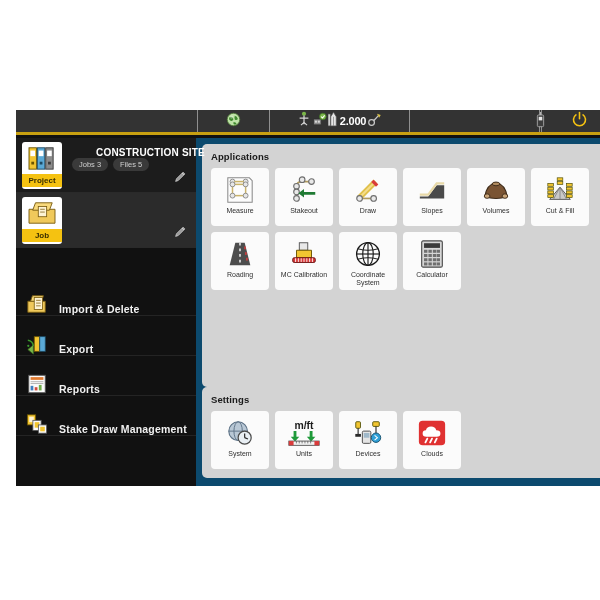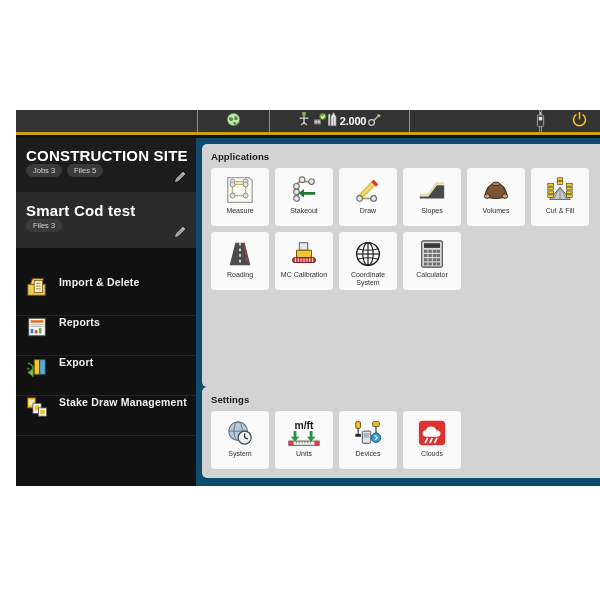--- a/index.html
+++ b/index.html
@@ -99,24 +99,25 @@
     line-height: 13px;
     height: 13px;
   }
   .card-main {
     flex: 1;
     padding: 9px 0 0 10px;
     min-width: 0;
   }
   .card-title {
     color: #ffffff;
-    font-size: 15px;
+    font-size: 10px;
     font-weight: bold;
     letter-spacing: .2px;
     white-space: nowrap;
+    margin-left: 24px;
   }
   .card-badges {
     display: flex;
     gap: 5px;
   }
   .badge {
     background: #3a3a3a;
     color: #d2d2d2;
     font-size: 7.5px;
     border-radius: 8px;
@@ -126,21 +127,21 @@
   .pencil {
     position: absolute;
     right: 9px; bottom: 8px;
     width: 14px; height: 14px;
   }
 
   .menu { margin-top: 28px; }
   .menu-item {
     height: 40px;
     display: flex;
-    align-items: flex-start;
+    align-items: flex-end;
     gap: 11px;
     padding-left: 10px;
     border-bottom: 1px solid #242424;
   }
   .menu-item .mlabel {
     color: #f0f0f0;
     font-size: 10.5px;
     font-weight: bold;
     letter-spacing: .2px;
   }
@@ -274,41 +275,63 @@
         </svg>
       </span>
     </div>
   </div>
 
   <div id="body">
 
     <div id="sidebar">
 
       <div class="card">
+        <div class="card-tile">
+          <div class="glyph">
+            <svg width="32" height="26" viewBox="0 0 34 28">
+              <rect x="3" y="3" width="8" height="23" fill="#f2c531" stroke="#6a5400" stroke-width="1"></rect>
+              <rect x="12" y="3" width="8" height="23" fill="#5aa9d6" stroke="#1d4a63" stroke-width="1"></rect>
+              <rect x="21" y="3" width="8" height="23" fill="#8b8b8b" stroke="#3a3a3a" stroke-width="1"></rect>
+              <rect x="4.5" y="6" width="5" height="6" fill="#ffffff"></rect>
+              <rect x="13.5" y="6" width="5" height="6" fill="#ffffff"></rect>
+              <rect x="22.5" y="6" width="5" height="6" fill="#ffffff"></rect>
+              <rect x="5.5" y="18" width="3" height="3" fill="#6a5400"></rect>
+              <rect x="14.5" y="18" width="3" height="3" fill="#1d4a63"></rect>
+              <rect x="23.5" y="18" width="3" height="3" fill="#3a3a3a"></rect>
+            </svg>
+          </div>
+          <div class="tag">Project</div>
+        </div>
         <div class="card-main">
           <div class="card-title">CONSTRUCTION SITE</div>
           <div class="card-badges">
             <span class="badge">Jobs 3</span>
             <span class="badge">Files 5</span>
           </div>
         </div>
         <span class="pencil">
           <svg width="14" height="14" viewBox="0 0 16 16">
             <path d="M3 13 L4 10 L11.5 2.5 L13.5 4.5 L6 12 Z" fill="#9a9a9a" stroke="#cfcfcf" stroke-width=".9"></path>
             <line x1="10.5" y1="3.5" x2="12.5" y2="5.5" stroke="#e8e8e8" stroke-width=".9"></line>
           </svg>
         </span>
       </div>
 
       <div class="card sel">
-        <div class="card-main">
-          <div class="card-title">Smart Cod test</div>
-          <div class="card-badges">
-            <span class="badge">Files 3</span>
-          </div>
+        <div class="card-tile">
+          <div class="glyph">
+            <svg width="30" height="26" viewBox="0 0 32 28">
+              <path d="M2 10 L2 25 L30 25 L30 10 Z" fill="#f0c95b" stroke="#7a5c10" stroke-width="1"></path>
+              <path d="M9 3 L27 3 L24 11 L6 11 Z" fill="#f8d97c" stroke="#7a5c10" stroke-width="1"></path>
+              <rect x="12" y="7" width="9" height="11" fill="#fdf3d4" stroke="#7a5c10" stroke-width=".9"></rect>
+              <line x1="14" y1="10" x2="19" y2="10" stroke="#7a5c10" stroke-width=".8"></line>
+              <line x1="14" y1="13" x2="19" y2="13" stroke="#7a5c10" stroke-width=".8"></line>
+            </svg>
+          </div>
+          <div class="tag">Job</div>
         </div>
         <span class="pencil">
           <svg width="14" height="14" viewBox="0 0 16 16">
             <path d="M3 13 L4 10 L11.5 2.5 L13.5 4.5 L6 12 Z" fill="#9a9a9a" stroke="#cfcfcf" stroke-width=".9"></path>
             <line x1="10.5" y1="3.5" x2="12.5" y2="5.5" stroke="#e8e8e8" stroke-width=".9"></line>
           </svg>
         </span>
       </div>
 
       <div class="menu">
@@ -318,48 +341,48 @@
             <svg width="22" height="22" viewBox="0 0 24 24">
               <path d="M2 9 L2 21 L21 21 L21 9 Z" fill="#f0c95b" stroke="#7a5c10" stroke-width="1"></path>
               <path d="M7 3 L19 3 L17 9 L5 9 Z" fill="#f8d97c" stroke="#7a5c10" stroke-width="1"></path>
               <rect x="9" y="5" width="9" height="13" fill="#fdf3d4" stroke="#7a5c10" stroke-width=".9"></rect>
               <line x1="11" y1="8" x2="16" y2="8" stroke="#8a6a18" stroke-width=".9"></line>
               <line x1="11" y1="11" x2="16" y2="11" stroke="#8a6a18" stroke-width=".9"></line>
               <line x1="11" y1="14" x2="16" y2="14" stroke="#8a6a18" stroke-width=".9"></line>
             </svg>
           </span>
           <span class="mlabel">Import &amp; Delete</span>
+        </div>
+
+        <div class="menu-item">
+          <span class="menu-icon">
+            <svg width="22" height="22" viewBox="0 0 24 24">
+              <rect x="9" y="4" width="6" height="16" fill="#f2c531" stroke="#6a5400" stroke-width=".9"></rect>
+              <rect x="15" y="4" width="6" height="16" fill="#5aa9d6" stroke="#1d4a63" stroke-width=".9"></rect>
+              <path d="M2 18 L8 13 L8 23 Z" fill="#7ab648" stroke="#3c6b26" stroke-width=".9"></path>
+              <path d="M2 8 A7 7 0 0 1 8 14" fill="none" stroke="#3c9a2e" stroke-width="1.6"></path>
+              <circle cx="2.5" cy="14" r="1.2" fill="#3c9a2e"></circle>
+            </svg>
+          </span>
+          <span class="mlabel">Export</span>
         </div>
 
         <div class="menu-item">
           <span class="menu-icon">
             <svg width="22" height="22" viewBox="0 0 24 24">
               <rect x="3" y="2.5" width="18" height="19" fill="#fbfbfb" stroke="#555" stroke-width="1"></rect>
               <rect x="5" y="4.5" width="14" height="3" fill="#e07a30"></rect>
               <line x1="5" y1="9.5" x2="19" y2="9.5" stroke="#999" stroke-width=".8"></line>
               <line x1="5" y1="11.5" x2="19" y2="11.5" stroke="#999" stroke-width=".8"></line>
               <rect x="5" y="14" width="3" height="5" fill="#3f7ebf"></rect>
               <rect x="9.5" y="15.5" width="3" height="3.5" fill="#d14a3c"></rect>
               <rect x="14" y="13" width="3" height="6" fill="#6fae4a"></rect>
             </svg>
           </span>
           <span class="mlabel">Reports</span>
-        </div>
-
-        <div class="menu-item">
-          <span class="menu-icon">
-            <svg width="22" height="22" viewBox="0 0 24 24">
-              <rect x="9" y="4" width="6" height="16" fill="#f2c531" stroke="#6a5400" stroke-width=".9"></rect>
-              <rect x="15" y="4" width="6" height="16" fill="#5aa9d6" stroke="#1d4a63" stroke-width=".9"></rect>
-              <path d="M2 18 L8 13 L8 23 Z" fill="#7ab648" stroke="#3c6b26" stroke-width=".9"></path>
-              <path d="M2 8 A7 7 0 0 1 8 14" fill="none" stroke="#3c9a2e" stroke-width="1.6"></path>
-              <circle cx="2.5" cy="14" r="1.2" fill="#3c9a2e"></circle>
-            </svg>
-          </span>
-          <span class="mlabel">Export</span>
         </div>
 
         <div class="menu-item">
           <span class="menu-icon">
             <svg width="22" height="22" viewBox="0 0 24 24">
               <rect x="1.5" y="2" width="9" height="11" fill="#f2c531" stroke="#6a5400" stroke-width=".9"></rect>
               <rect x="3.5" y="4" width="5" height="6" fill="#fdf3d4"></rect>
               <rect x="7.5" y="8" width="9" height="11" fill="#fbfbfb" stroke="#555" stroke-width=".9"></rect>
               <rect x="9.5" y="10" width="5" height="6" fill="#f2c531"></rect>
               <rect x="13.5" y="13" width="9" height="9" fill="#fbfbfb" stroke="#555" stroke-width=".9"></rect>

